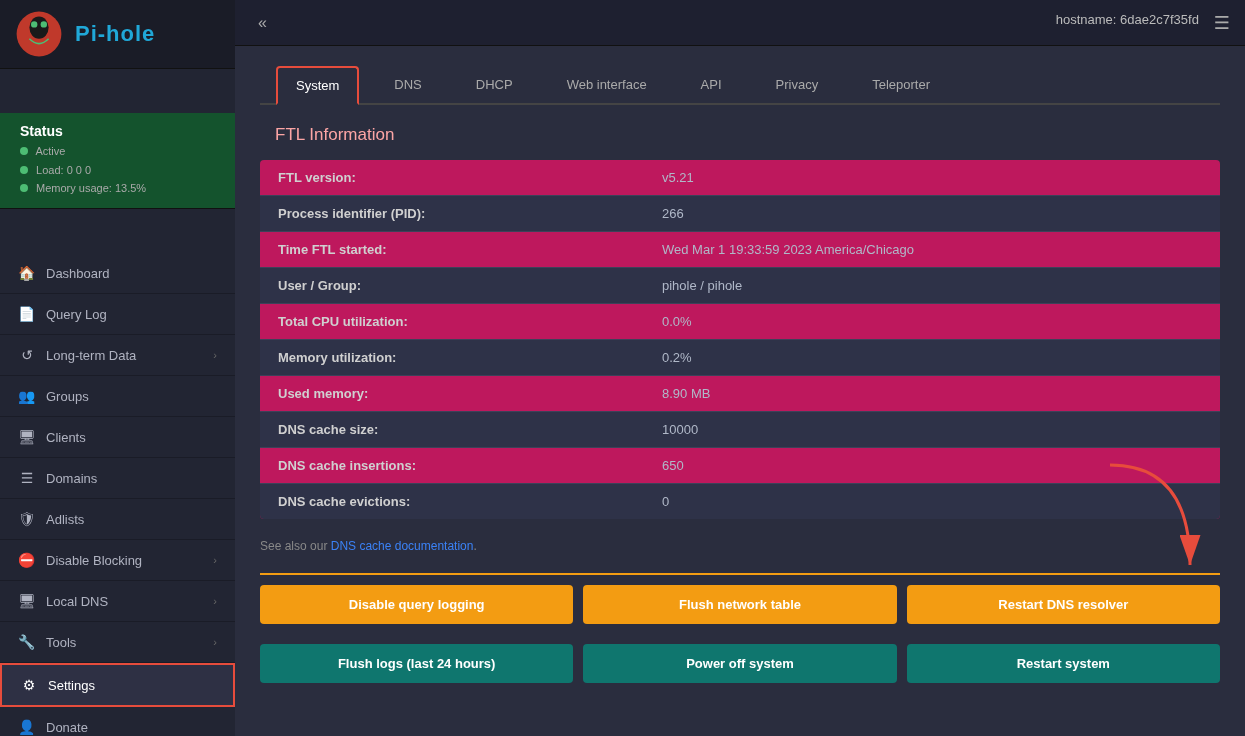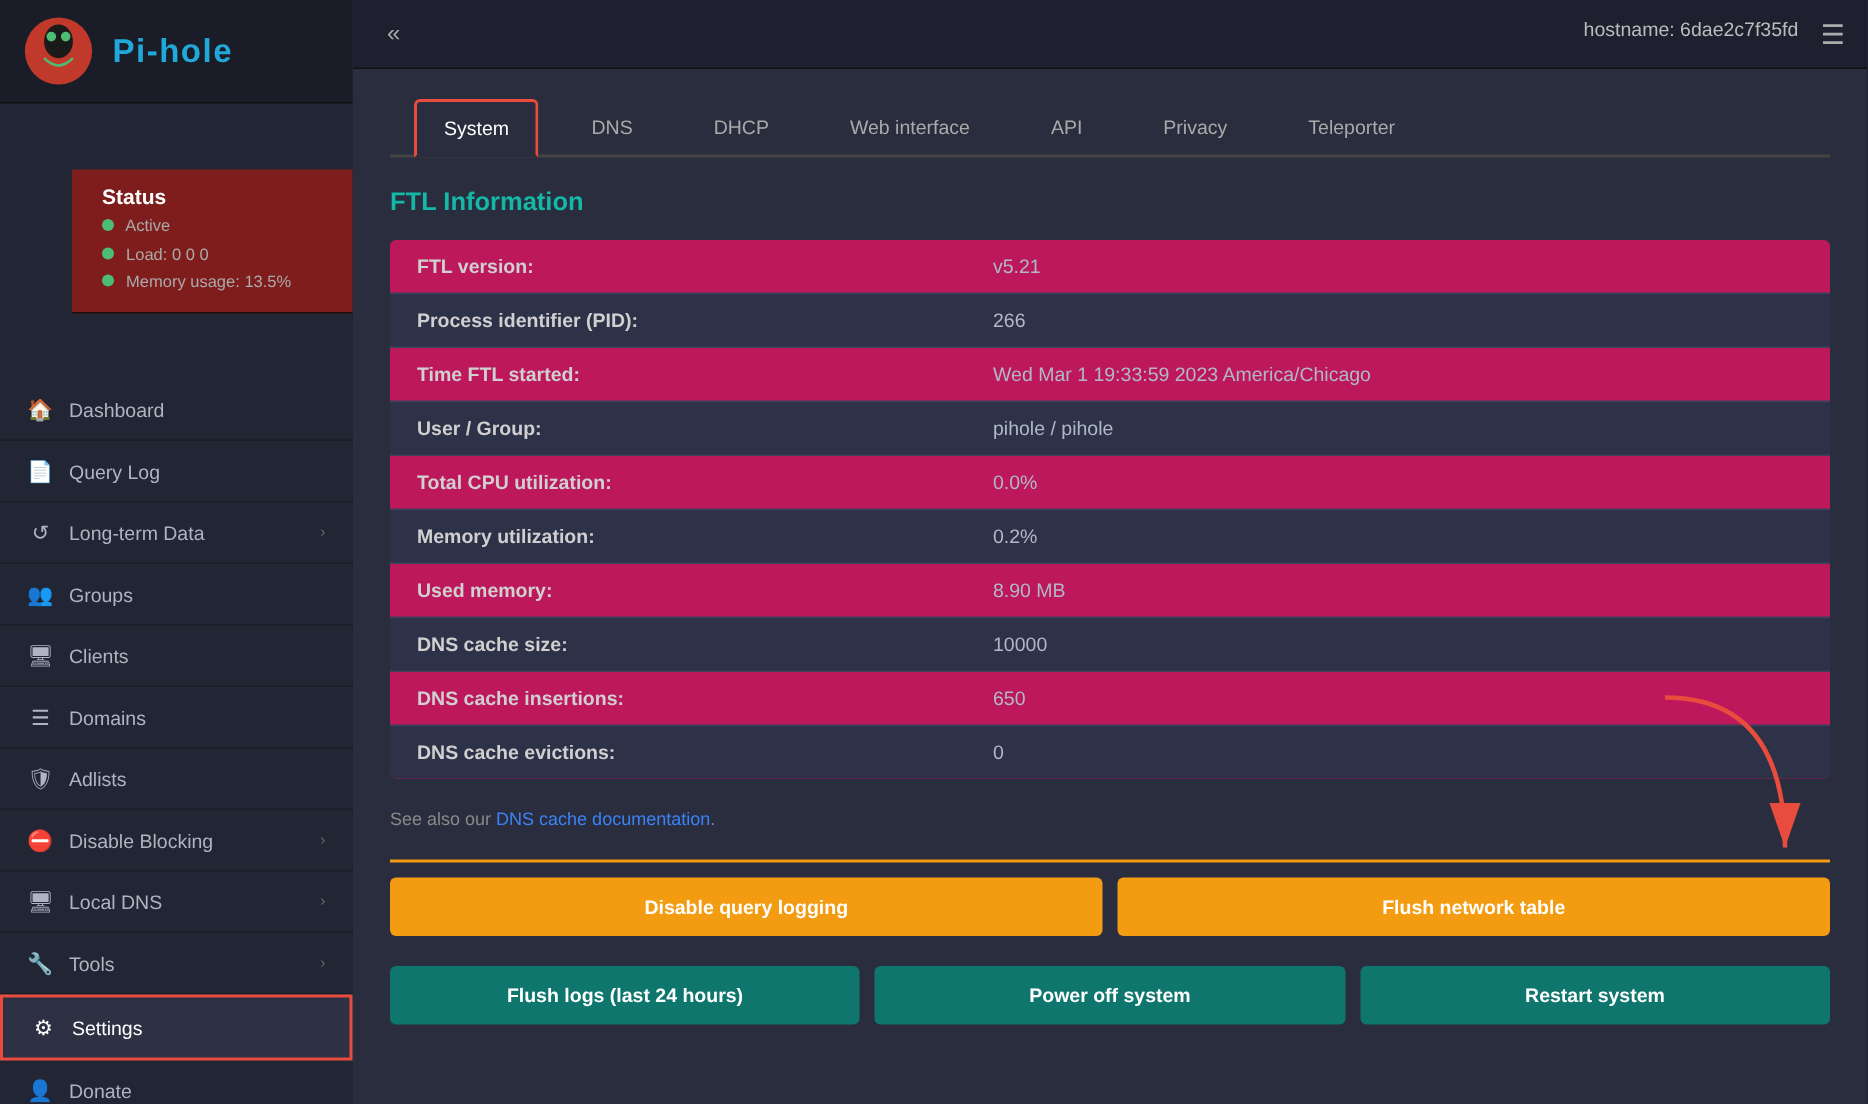--- a/index.html
+++ b/index.html
@@ -30,23 +30,22 @@
       flex-shrink: 0;
     }
     .sidebar-brand {
       color: #20a8d8;
       font-size: 22px;
       font-weight: bold;
       letter-spacing: 1px;
     }
     .sidebar-status {
       padding: 10px 15px 10px 20px;
-      background: #7f1d1d;
+      background: #14532d;
       border-bottom: 1px solid #111;
-      margin-left: 48px;
     }
     .sidebar-status .status-title {
       color: #fff;
       font-weight: bold;
       font-size: 14px;
       margin-bottom: 3px;
     }
     .status-dot {
       display: inline-block;
       width: 8px;
@@ -159,23 +158,24 @@
       color: #fff;
       background: #2a2d3e;
       border: 2px solid #e74c3c;
       border-bottom: 2px solid #2a2d3e;
       margin-bottom: -2px;
     }
 
     
     .section-title {
       font-size: 17px;
-      color: #14b8a6;
+      color: #fca5a5;
       margin-bottom: 15px;
-      font-weight: 700;
+      font-weight: 400;
+      margin-left: 15px;
     }
 
     
     .info-table {
       width: 100%;
       border-collapse: collapse;
       margin-bottom: 20px;
       background: #be185d;
       border-radius: 4px;
       overflow: hidden;
@@ -426,20 +426,21 @@
           <marker id="arrowhead" markerWidth="10" markerHeight="7" refX="10" refY="3.5" orient="auto">
             <polygon points="0 0, 10 3.5, 0 7" fill="#e74c3c"></polygon>
           </marker>
         </defs>
         <path d="M20,10 Q100,10 100,110" stroke="#e74c3c" stroke-width="3" fill="none" marker-end="url(#arrowhead)"></path>
       </svg>
 
       <div class="btn-row">
         <button class="btn btn-orange">Disable query logging</button>
         <button class="btn btn-orange">Flush network table</button>
+        <button class="btn btn-orange">Restart DNS resolver</button>
       </div>
       <div class="btn-row">
         <button class="btn btn-red">Flush logs (last 24 hours)</button>
         <button class="btn btn-red">Power off system</button>
         <button class="btn btn-red">Restart system</button>
       </div>
     </div>
   </div>
 </div>
 

